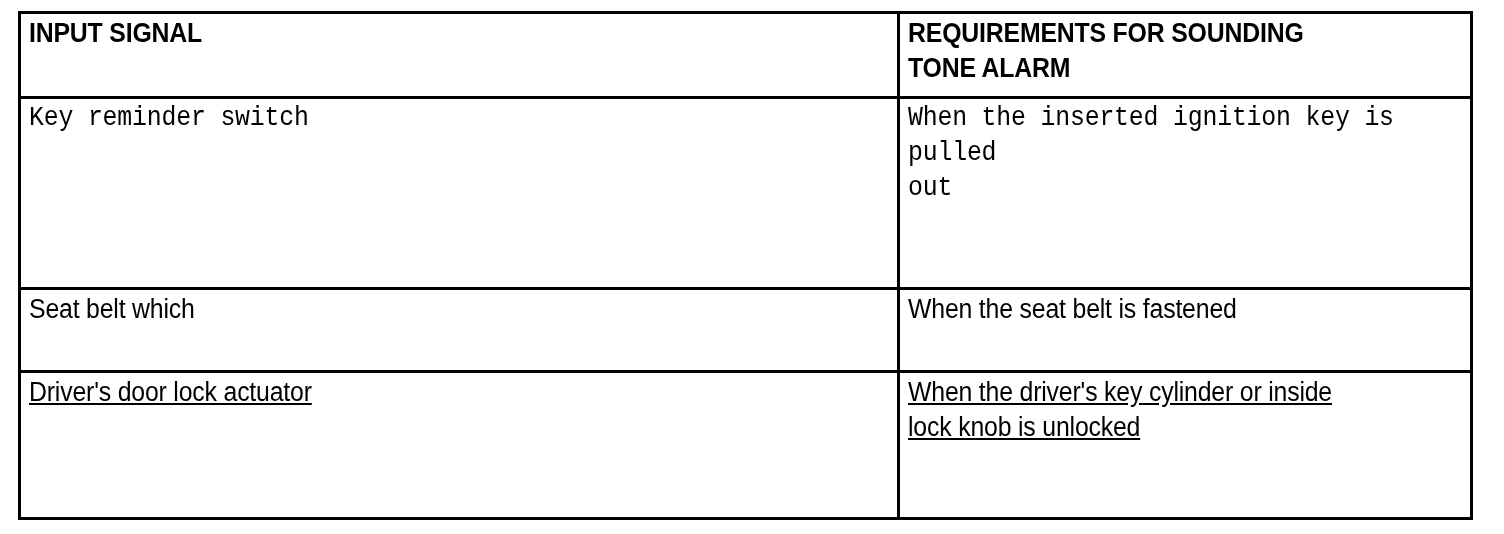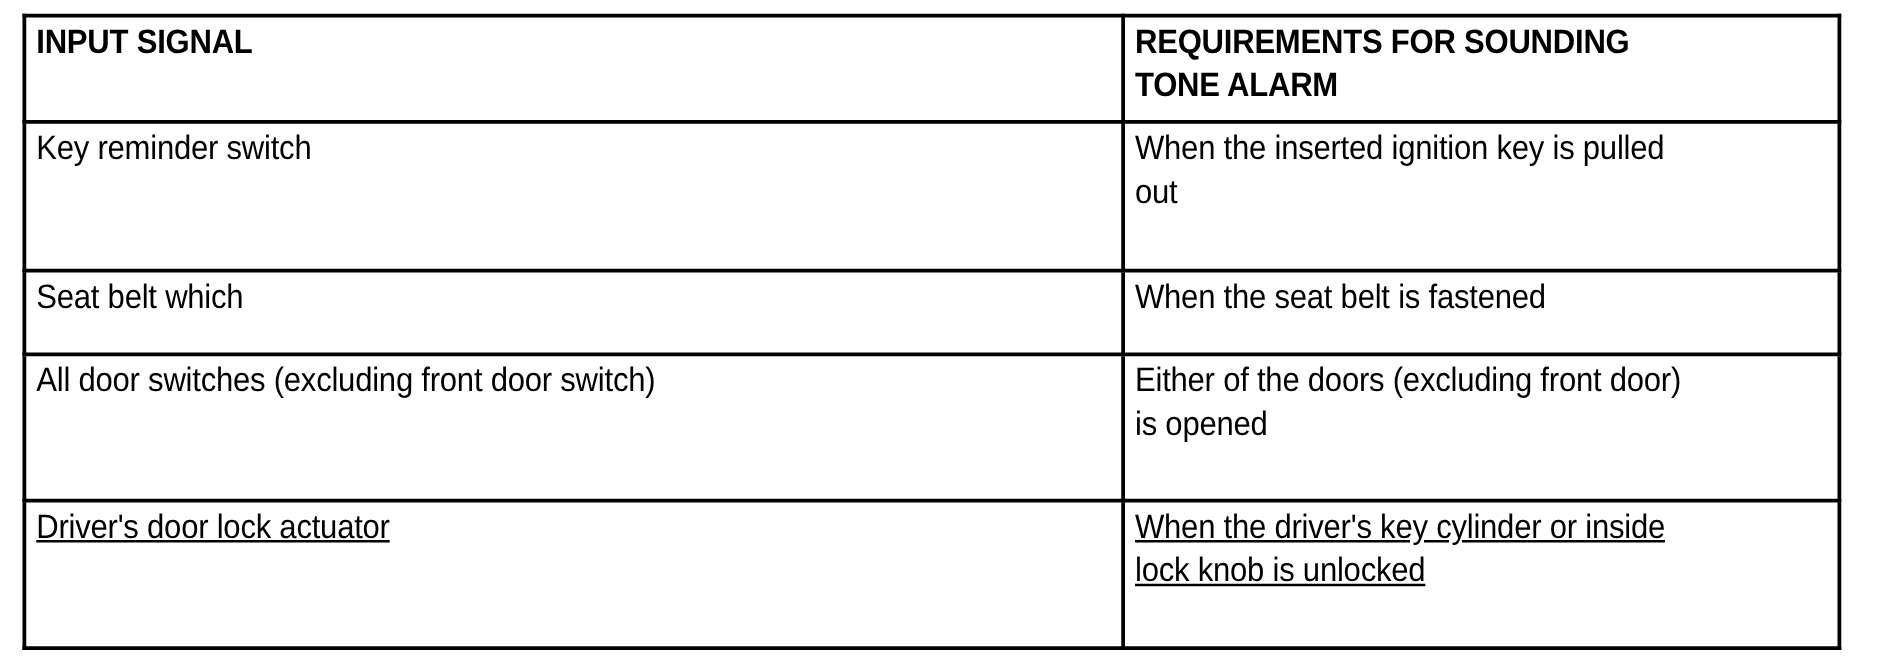--- a/index.html
+++ b/index.html
@@ -59,21 +59,21 @@
     transform-origin: left top;
     white-space: pre-line;
   }
 
   .hdr .cell-text {
     font-weight: 700;
   }
 
   
   tr.r-head  td { height: 80px; margin-top: 12px; }
-  tr.r-1     td { height: 81px; }
+  tr.r-1     td { height: 81px; font-family: Liberation Mono, monospace; }
   tr.r-2     td { height: 47px; }
   tr.r-3     td { height: 43px; }
   tr.r-4     td { height: 79px; }
   tr.r-5     td { height: 78px; }
   tr.r-6     td { height: 80px; text-decoration: underline; }
 </style>
 </head>
 <body>
 
 <div class="page">
@@ -111,29 +111,20 @@
 
       <tr class="r-3">
         <td>
           <span class="cell-text">Seat belt which</span>
         </td>
         <td>
           <span class="cell-text">When the seat belt is fastened</span>
         </td>
       </tr>
 
-      <tr class="r-4">
-        <td>
-          <span class="cell-text">All door switches (excluding front door switch)</span>
-        </td>
-        <td>
-          <span class="cell-text">Either of the doors (excluding front door)
-is opened</span>
-        </td>
-      </tr>
 
 
       <tr class="r-6">
         <td>
           <span class="cell-text">Driver's door lock actuator</span>
         </td>
         <td>
           <span class="cell-text">When the driver's key cylinder or inside
 lock knob is unlocked</span>
         </td>

